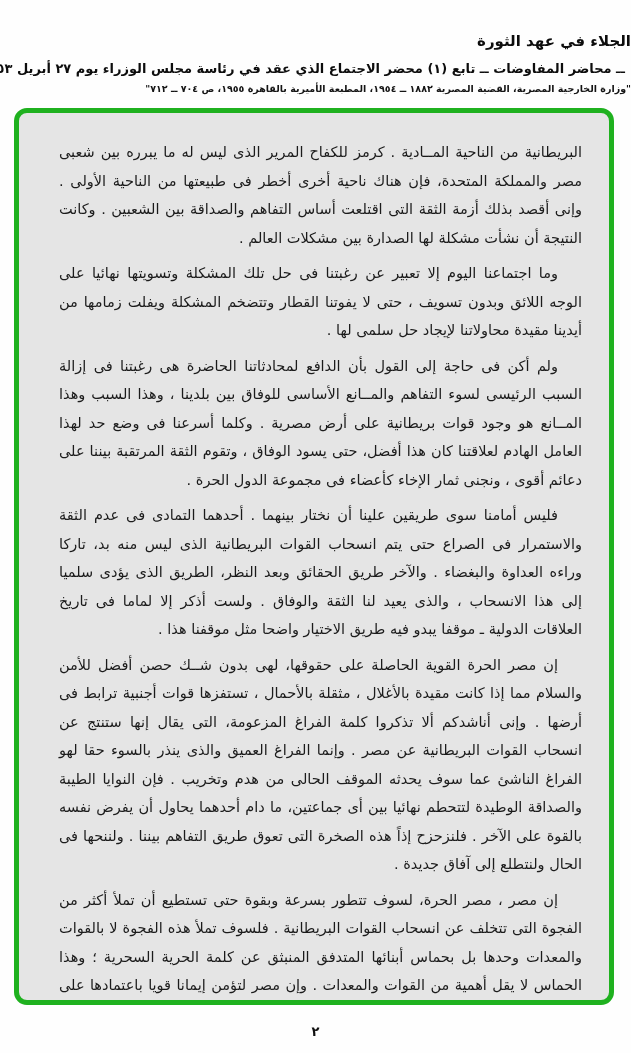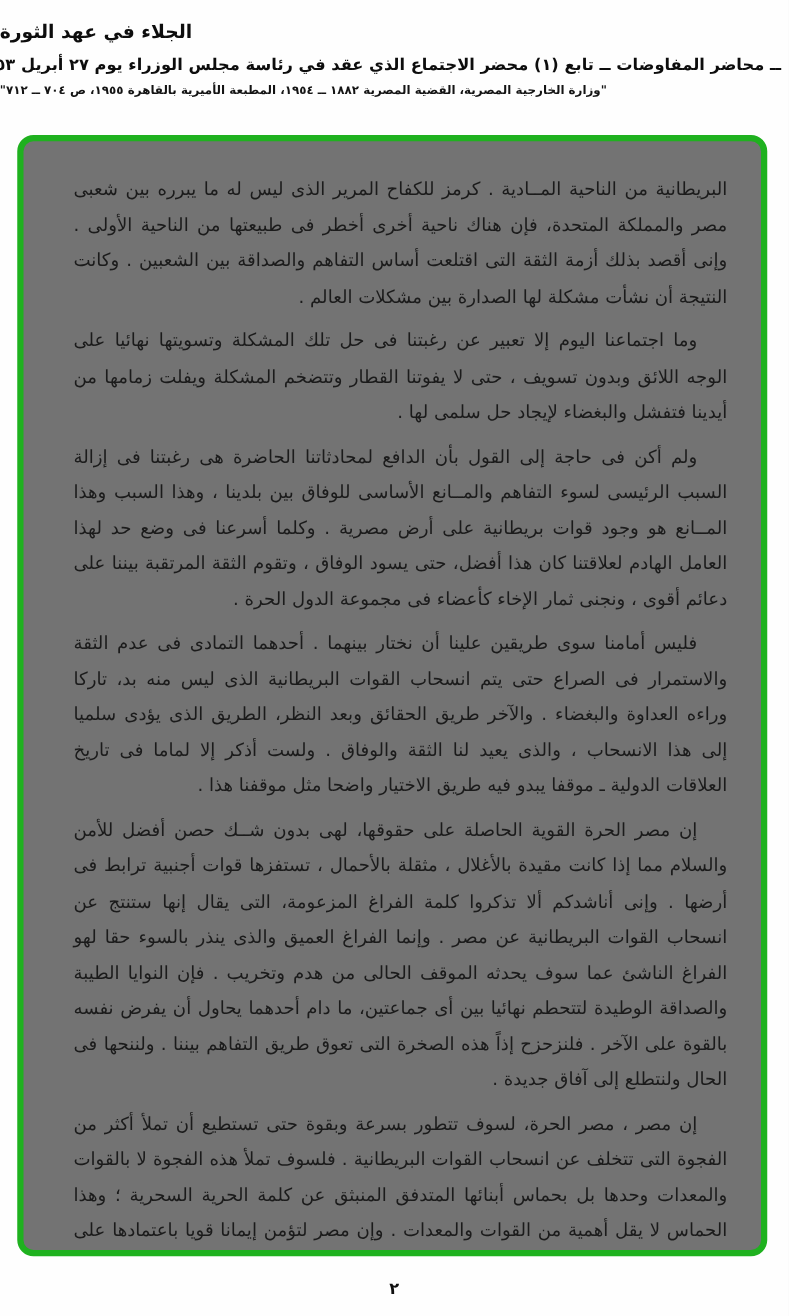--- a/index.html
+++ b/index.html
@@ -11,22 +11,22 @@
     position: relative;
     width: 631px;
     height: 1053px;
     background: #fefefe;
     font-family: "DejaVu Sans", sans-serif;
     direction: rtl;
     overflow: hidden;
     color: #161616;
   }
   .header {
-    text-align: left;
-    padding-top: 16px;
+    text-align: right;
+    padding-top: 32px;
   }
   .doc-title {
     font-size: 15px;
     font-weight: bold;
     color: #0d0d0d;
     margin: 0;
   }
   .doc-subtitle {
     font-size: 13px;
     font-weight: bold;
@@ -44,21 +44,21 @@
   }
   .content-frame {
     position: absolute;
     top: 108px;
     right: 17px;
     width: 600px;
     height: 897px;
     box-sizing: border-box;
     border: 5px solid #1fb11f;
     border-radius: 13px;
-    background: #737373;
+    background: #e5e5e5;
     padding: 25px 27px 8px 40px;
     overflow: hidden;
   }
   .content-frame p {
     margin: 0 0 7px 0;
     font-size: 14.5px;
     line-height: 28.5px;
     text-align: justify;
     color: #1b1b1b;
     text-indent: 24px;
@@ -83,21 +83,21 @@
 <div class="sheet">
 
   <div class="header">
     <h1 class="doc-title">الجلاء في عهد الثورة</h1>
     <div class="doc-subtitle">ــ محاضر المفاوضات ــ تابع (١) محضر الاجتماع الذي عقد في رئاسة مجلس الوزراء يوم ٢٧ أبريل ١٩٥٣</div>
     <div class="doc-source">"وزارة الخارجية المصرية، القضية المصرية ١٨٨٢ ــ ١٩٥٤، المطبعة الأميرية بالقاهرة ١٩٥٥، ص ٧٠٤ ــ ٧١٢"</div>
   </div>
 
   <div class="content-frame" style="border-color: rgb(31, 177, 31);">
     <p class="continued">البريطانية من الناحية المــادية . كرمز للكفاح المرير الذى ليس له ما يبرره بين شعبى مصر والمملكة المتحدة، فإن هناك ناحية أخرى أخطر فى طبيعتها من الناحية الأولى . وإنى أقصد بذلك أزمة الثقة التى اقتلعت أساس التفاهم والصداقة بين الشعبين . وكانت النتيجة أن نشأت مشكلة لها الصدارة بين مشكلات العالم .</p>
-    <p>وما اجتماعنا اليوم إلا تعبير عن رغبتنا فى حل تلك المشكلة وتسويتها نهائيا على الوجه اللائق وبدون تسويف ، حتى لا يفوتنا القطار وتتضخم المشكلة ويفلت زمامها من أيدينا فتفشل والبغضاء لإيجاد حل سلمى لها .</p>
+    <p>وما اجتماعنا اليوم إلا تعبير عن رغبتنا فى حل تلك المشكلة وتسويتها نهائيا على الوجه اللائق وبدون تسويف ، حتى لا يفوتنا القطار وتتضخم المشكلة ويفلت زمامها من أيدينا مقيدة محاولاتنا لإيجاد حل سلمى لها .</p>
     <p>ولم أكن فى حاجة إلى القول بأن الدافع لمحادثاتنا الحاضرة هى رغبتنا فى إزالة السبب الرئيسى لسوء التفاهم والمــانع الأساسى للوفاق بين بلدينا ، وهذا السبب وهذا المــانع هو وجود قوات بريطانية على أرض مصرية . وكلما أسرعنا فى وضع حد لهذا العامل الهادم لعلاقتنا كان هذا أفضل، حتى يسود الوفاق ، وتقوم الثقة المرتقبة بيننا على دعائم أقوى ، ونجنى ثمار الإخاء كأعضاء فى مجموعة الدول الحرة .</p>
     <p>فليس أمامنا سوى طريقين علينا أن نختار بينهما . أحدهما التمادى فى عدم الثقة والاستمرار فى الصراع حتى يتم انسحاب القوات البريطانية الذى ليس منه بد، تاركا وراءه العداوة والبغضاء . والآخر طريق الحقائق وبعد النظر، الطريق الذى يؤدى سلميا إلى هذا الانسحاب ، والذى يعيد لنا الثقة والوفاق . ولست أذكر إلا لماما فى تاريخ العلاقات الدولية ـ موقفا يبدو فيه طريق الاختيار واضحا مثل موقفنا هذا .</p>
     <p>إن مصر الحرة القوية الحاصلة على حقوقها، لهى بدون شــك حصن أفضل للأمن والسلام مما إذا كانت مقيدة بالأغلال ، مثقلة بالأحمال ، تستفزها قوات أجنبية ترابط فى أرضها . وإنى أناشدكم ألا تذكروا كلمة الفراغ المزعومة، التى يقال إنها ستنتج عن انسحاب القوات البريطانية عن مصر . وإنما الفراغ العميق والذى ينذر بالسوء حقا لهو الفراغ الناشئ عما سوف يحدثه الموقف الحالى من هدم وتخريب . فإن النوايا الطيبة والصداقة الوطيدة لتتحطم نهائيا بين أى جماعتين، ما دام أحدهما يحاول أن يفرض نفسه بالقوة على الآخر . فلنزحزح إذاً هذه الصخرة التى تعوق طريق التفاهم بيننا . ولننحها فى الحال ولنتطلع إلى آفاق جديدة .</p>
     <p>إن مصر ، مصر الحرة، لسوف تتطور بسرعة وبقوة حتى تستطيع أن تملأ أكثر من الفجوة التى تتخلف عن انسحاب القوات البريطانية . فلسوف تملأ هذه الفجوة لا بالقوات والمعدات وحدها بل بحماس أبنائها المتدفق المنبثق عن كلمة الحرية السحرية ؛ وهذا الحماس لا يقل أهمية من القوات والمعدات . وإن مصر لتؤمن إيمانا قويا باعتمادها على نفسها ، وهى عازمة على أن تكرس قواتها بسواعد أبنائها ومواردها فى أرضها لإنشاء قلعة سلام وأمن تصد أى عدوان . كما</p>
   </div>
 
   <div class="page-number">٢</div>
 
 </div>
 

